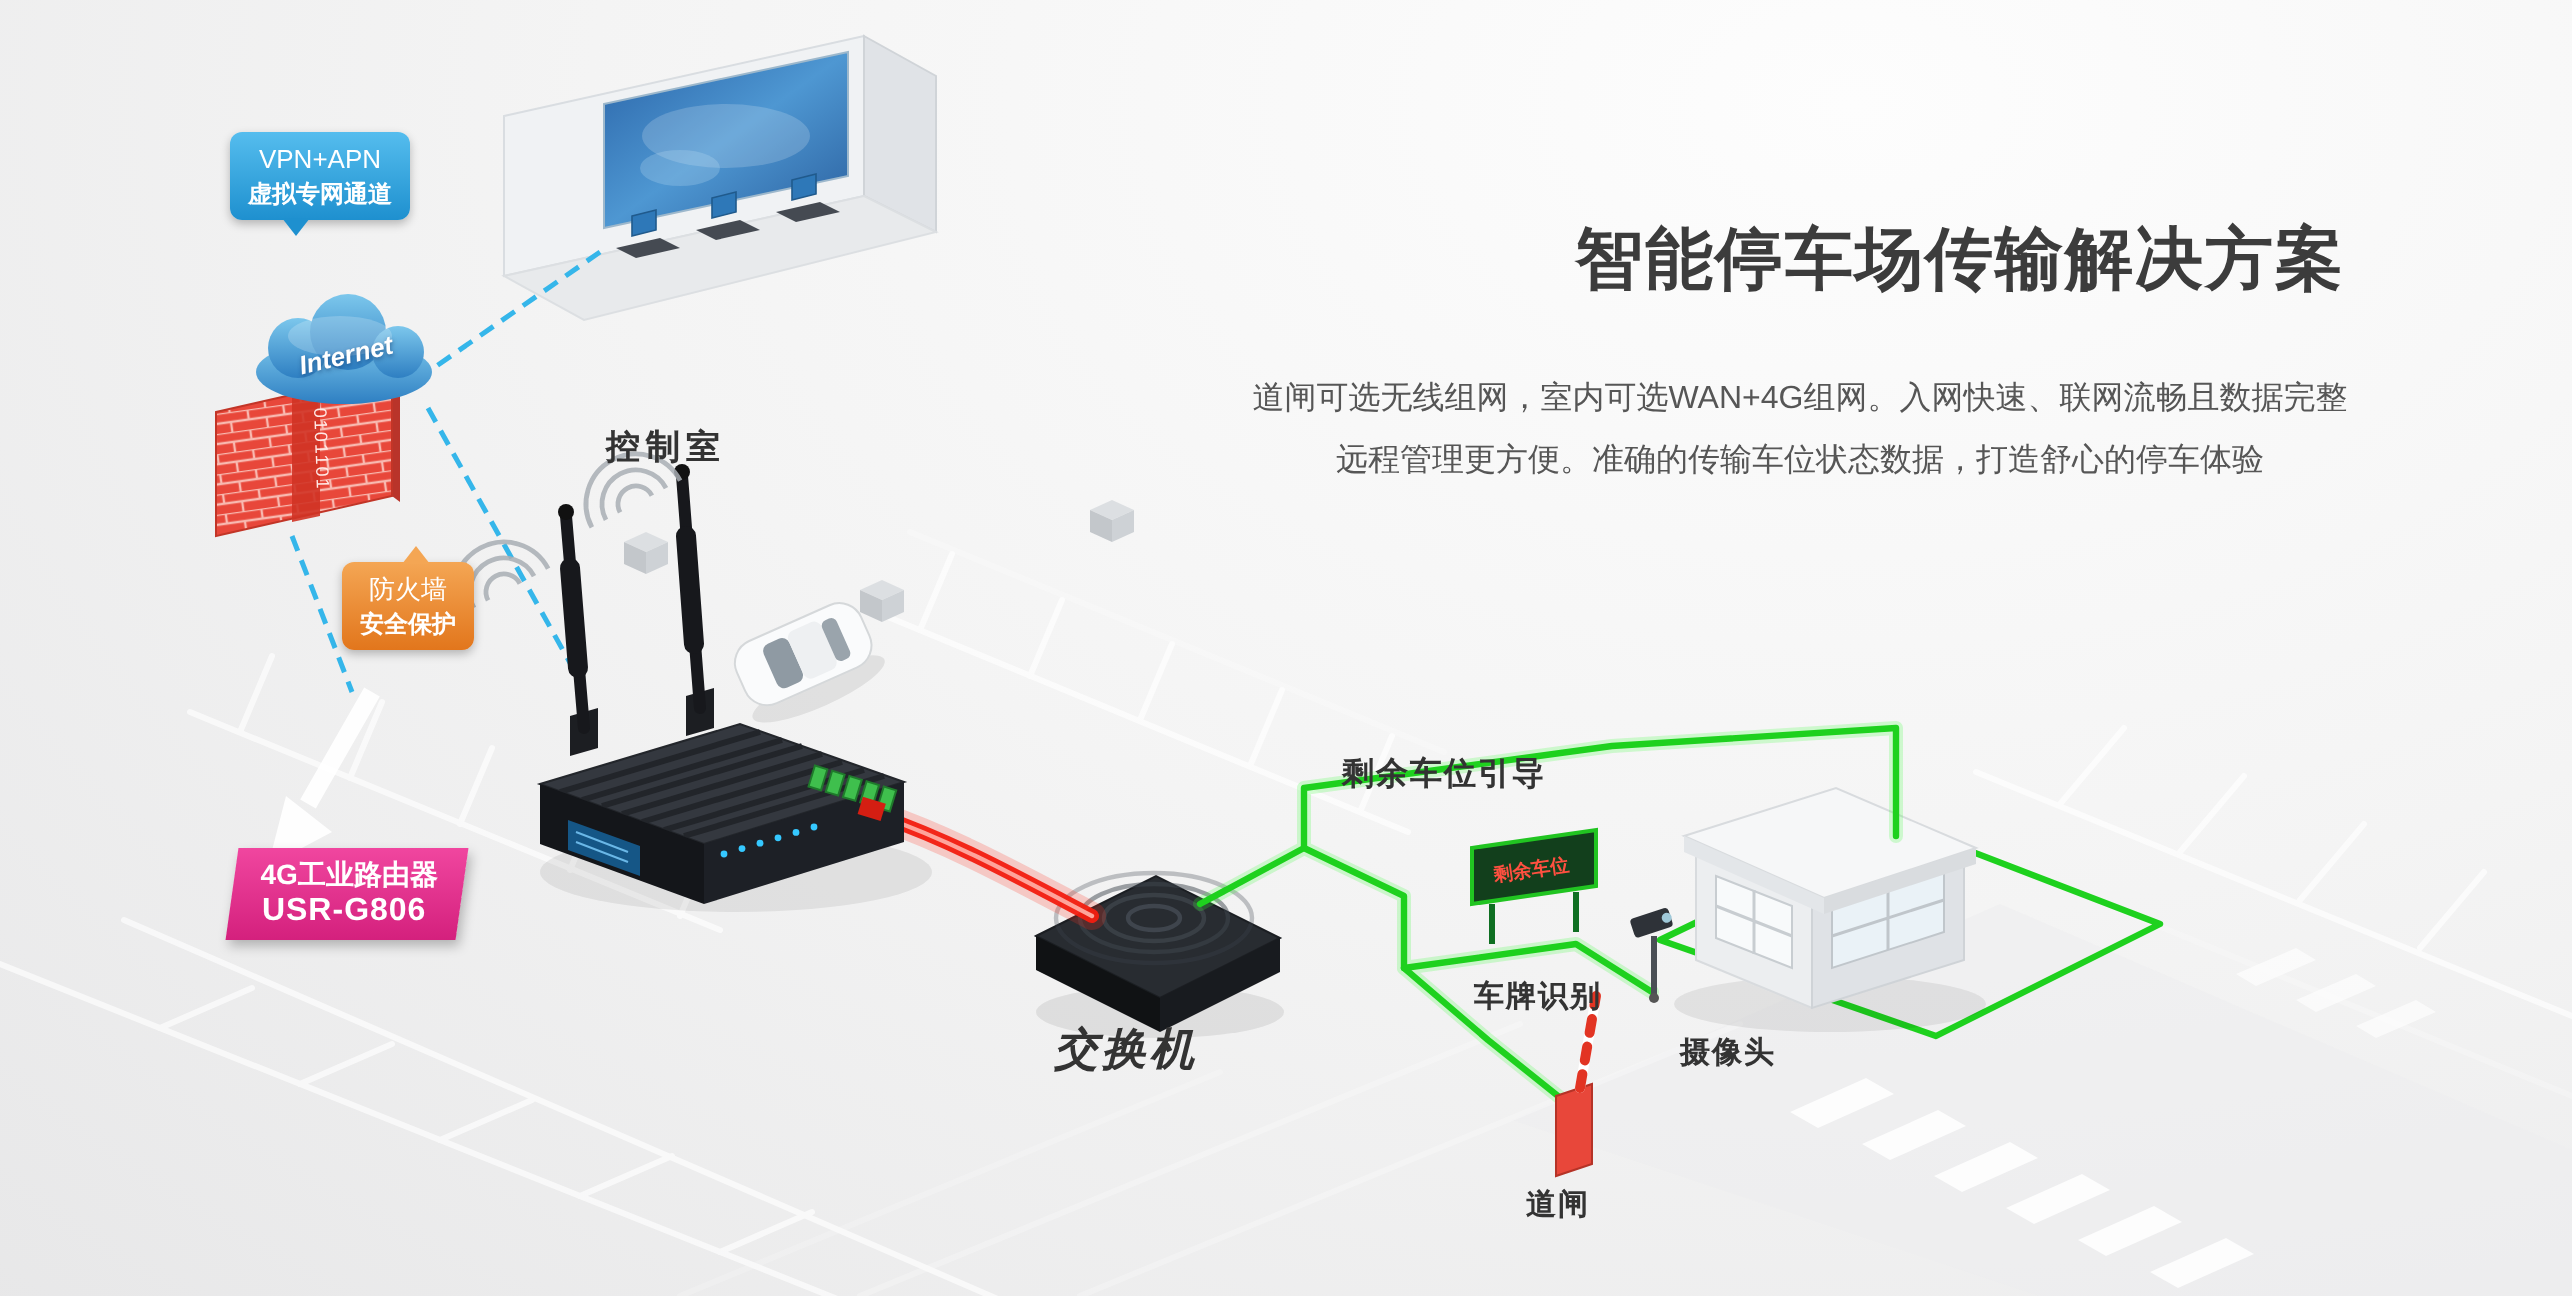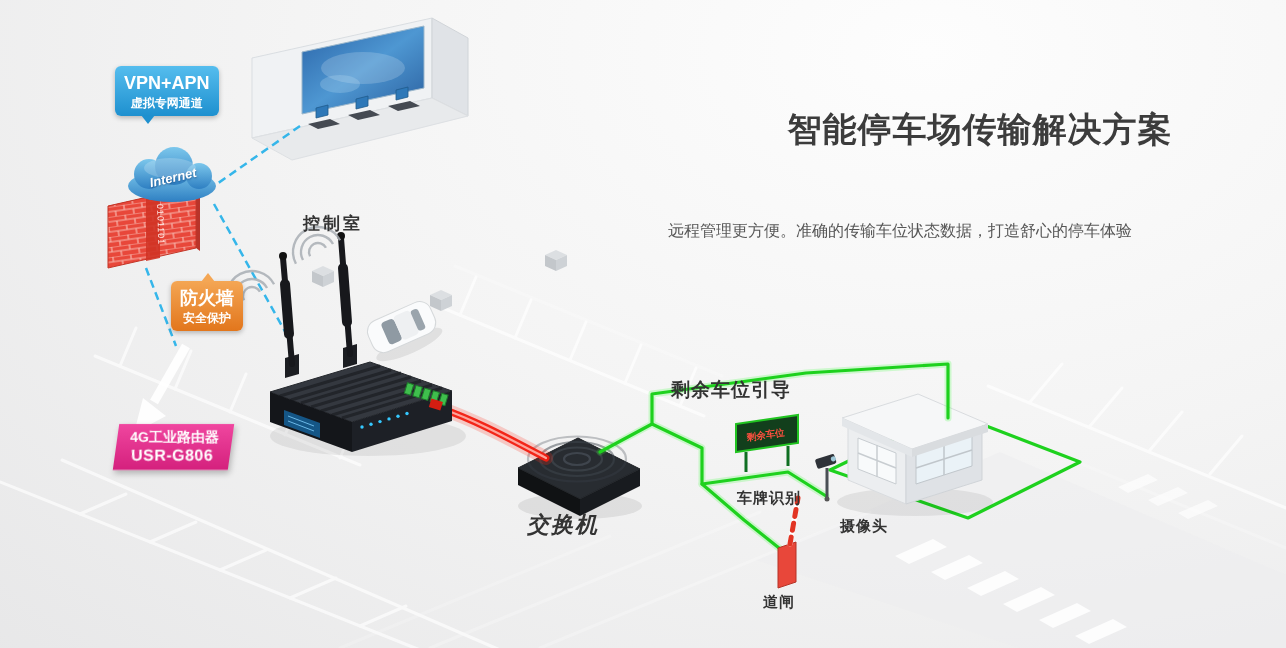--- a/index.html
+++ b/index.html
@@ -12,21 +12,21 @@
   
   #page-title { position:absolute; left:660px; top:107px; width:640px; z-index:3;
                 text-align:center; font-size:34px; font-weight:bold; color:#3c3c3c; letter-spacing:1px; }
   #page-desc  { position:absolute; left:590px; top:184px; width:620px; z-index:3;
                 text-align:center; font-size:16px; color:#565656; line-height:31px; }
 
   
   .callout { position:absolute; z-index:5; color:#fff; text-align:center;
              border-radius:6px; padding:5px 9px; line-height:1.35;
              box-shadow:0 2px 5px rgba(0,0,0,.25); }
-  .callout .l1 { font-size:18px; font-weight:bold; }
+  .callout .l1 { font-size:13px; font-weight:normal; }
   .callout .l2 { font-size:12px; font-weight:bold; }
   #vpn-callout { left:115px; top:66px; background:linear-gradient(180deg,#55bdee 0%,#1e90cf 100%); }
   #vpn-callout::after { content:''; position:absolute; bottom:-8px; left:26px; width:0; height:0;
     border-left:7px solid transparent; border-right:7px solid transparent; border-top:9px solid #1e90cf; }
   #fw-callout { left:171px; top:281px; background:linear-gradient(180deg,#f4a654 0%,#e2761c 100%); }
   #fw-callout::after { content:''; position:absolute; top:-8px; left:30px; width:0; height:0;
     border-left:7px solid transparent; border-right:7px solid transparent; border-bottom:9px solid #f4a654; }
 
   
   #router-tag { position:absolute; left:116px; top:424px; z-index:5; color:#fff;
@@ -35,21 +35,21 @@
   #router-tag .l1 { font-size:14px; font-weight:bold; transform:skewX(8deg); }
   #router-tag .l2 { font-size:16px; font-weight:bold; letter-spacing:.5px; transform:skewX(8deg); }
 
   
   .scene-label { position:absolute; z-index:4; font-weight:bold; color:#333; }
   #internet-label { left:134px; top:170px; width:78px; text-align:center; transform:rotate(-13deg);
                     color:#fff; font-weight:bold; font-style:italic; font-size:13px;
                     text-shadow:0 1px 2px rgba(10,40,90,.5); }
   #control-room-label { left:303px; top:164px; font-size:17px; letter-spacing:3px;margin-top:48px; }
   #switch-label   { left:527px; top:510px; font-size:22px; letter-spacing:2px;font-style:italic; }
-  #guidance-label { left:671px; top:377px; font-size:19px; letter-spacing:1px; }
+  #guidance-label { left:671px; top:377px; font-size:16px; letter-spacing:1px; }
   #plate-label    { left:737px; top:489px; font-size:15px; letter-spacing:1px; }
   #camera-label   { left:816px; top:517px; font-size:15px; letter-spacing:1px;margin-left:24px; }
   #barrier-label  { left:763px; top:593px; font-size:15px; letter-spacing:1px; }
 </style>
 </head>
 <body>
 
 <div class="stage">
 
 <svg class="scene" width="1286" height="648" viewBox="0 0 1286 648">
@@ -311,21 +311,21 @@
 
   <g>
     <polygon points="778,548 796,542 796,582 778,588" fill="#e8473a" stroke="#b53327"></polygon>
     <path d="M790,544 L798,498" stroke="#ffffff" stroke-width="5" stroke-linecap="round" fill="none"></path>
     <path d="M790,544 L798,498" stroke="#e23423" stroke-width="5" stroke-dasharray="7 7" stroke-linecap="round" fill="none"></path>
   </g>
 </svg>
 
 <h1 id="page-title">智能停车场传输解决方案</h1>
 <p id="page-desc">
-  <br>
+  <span>道闸可选无线组网，室内可选WAN+4G组网。入网快速、联网流畅且数据完整</span><br>
   <span>远程管理更方便。准确的传输车位状态数据，打造舒心的停车体验</span>
 </p>
 
 <div class="callout" id="vpn-callout">
   <div class="l1">VPN+APN</div>
   <div class="l2">虚拟专网通道</div>
 </div>
 
 <div class="callout" id="fw-callout">
   <div class="l1">防火墙</div>

